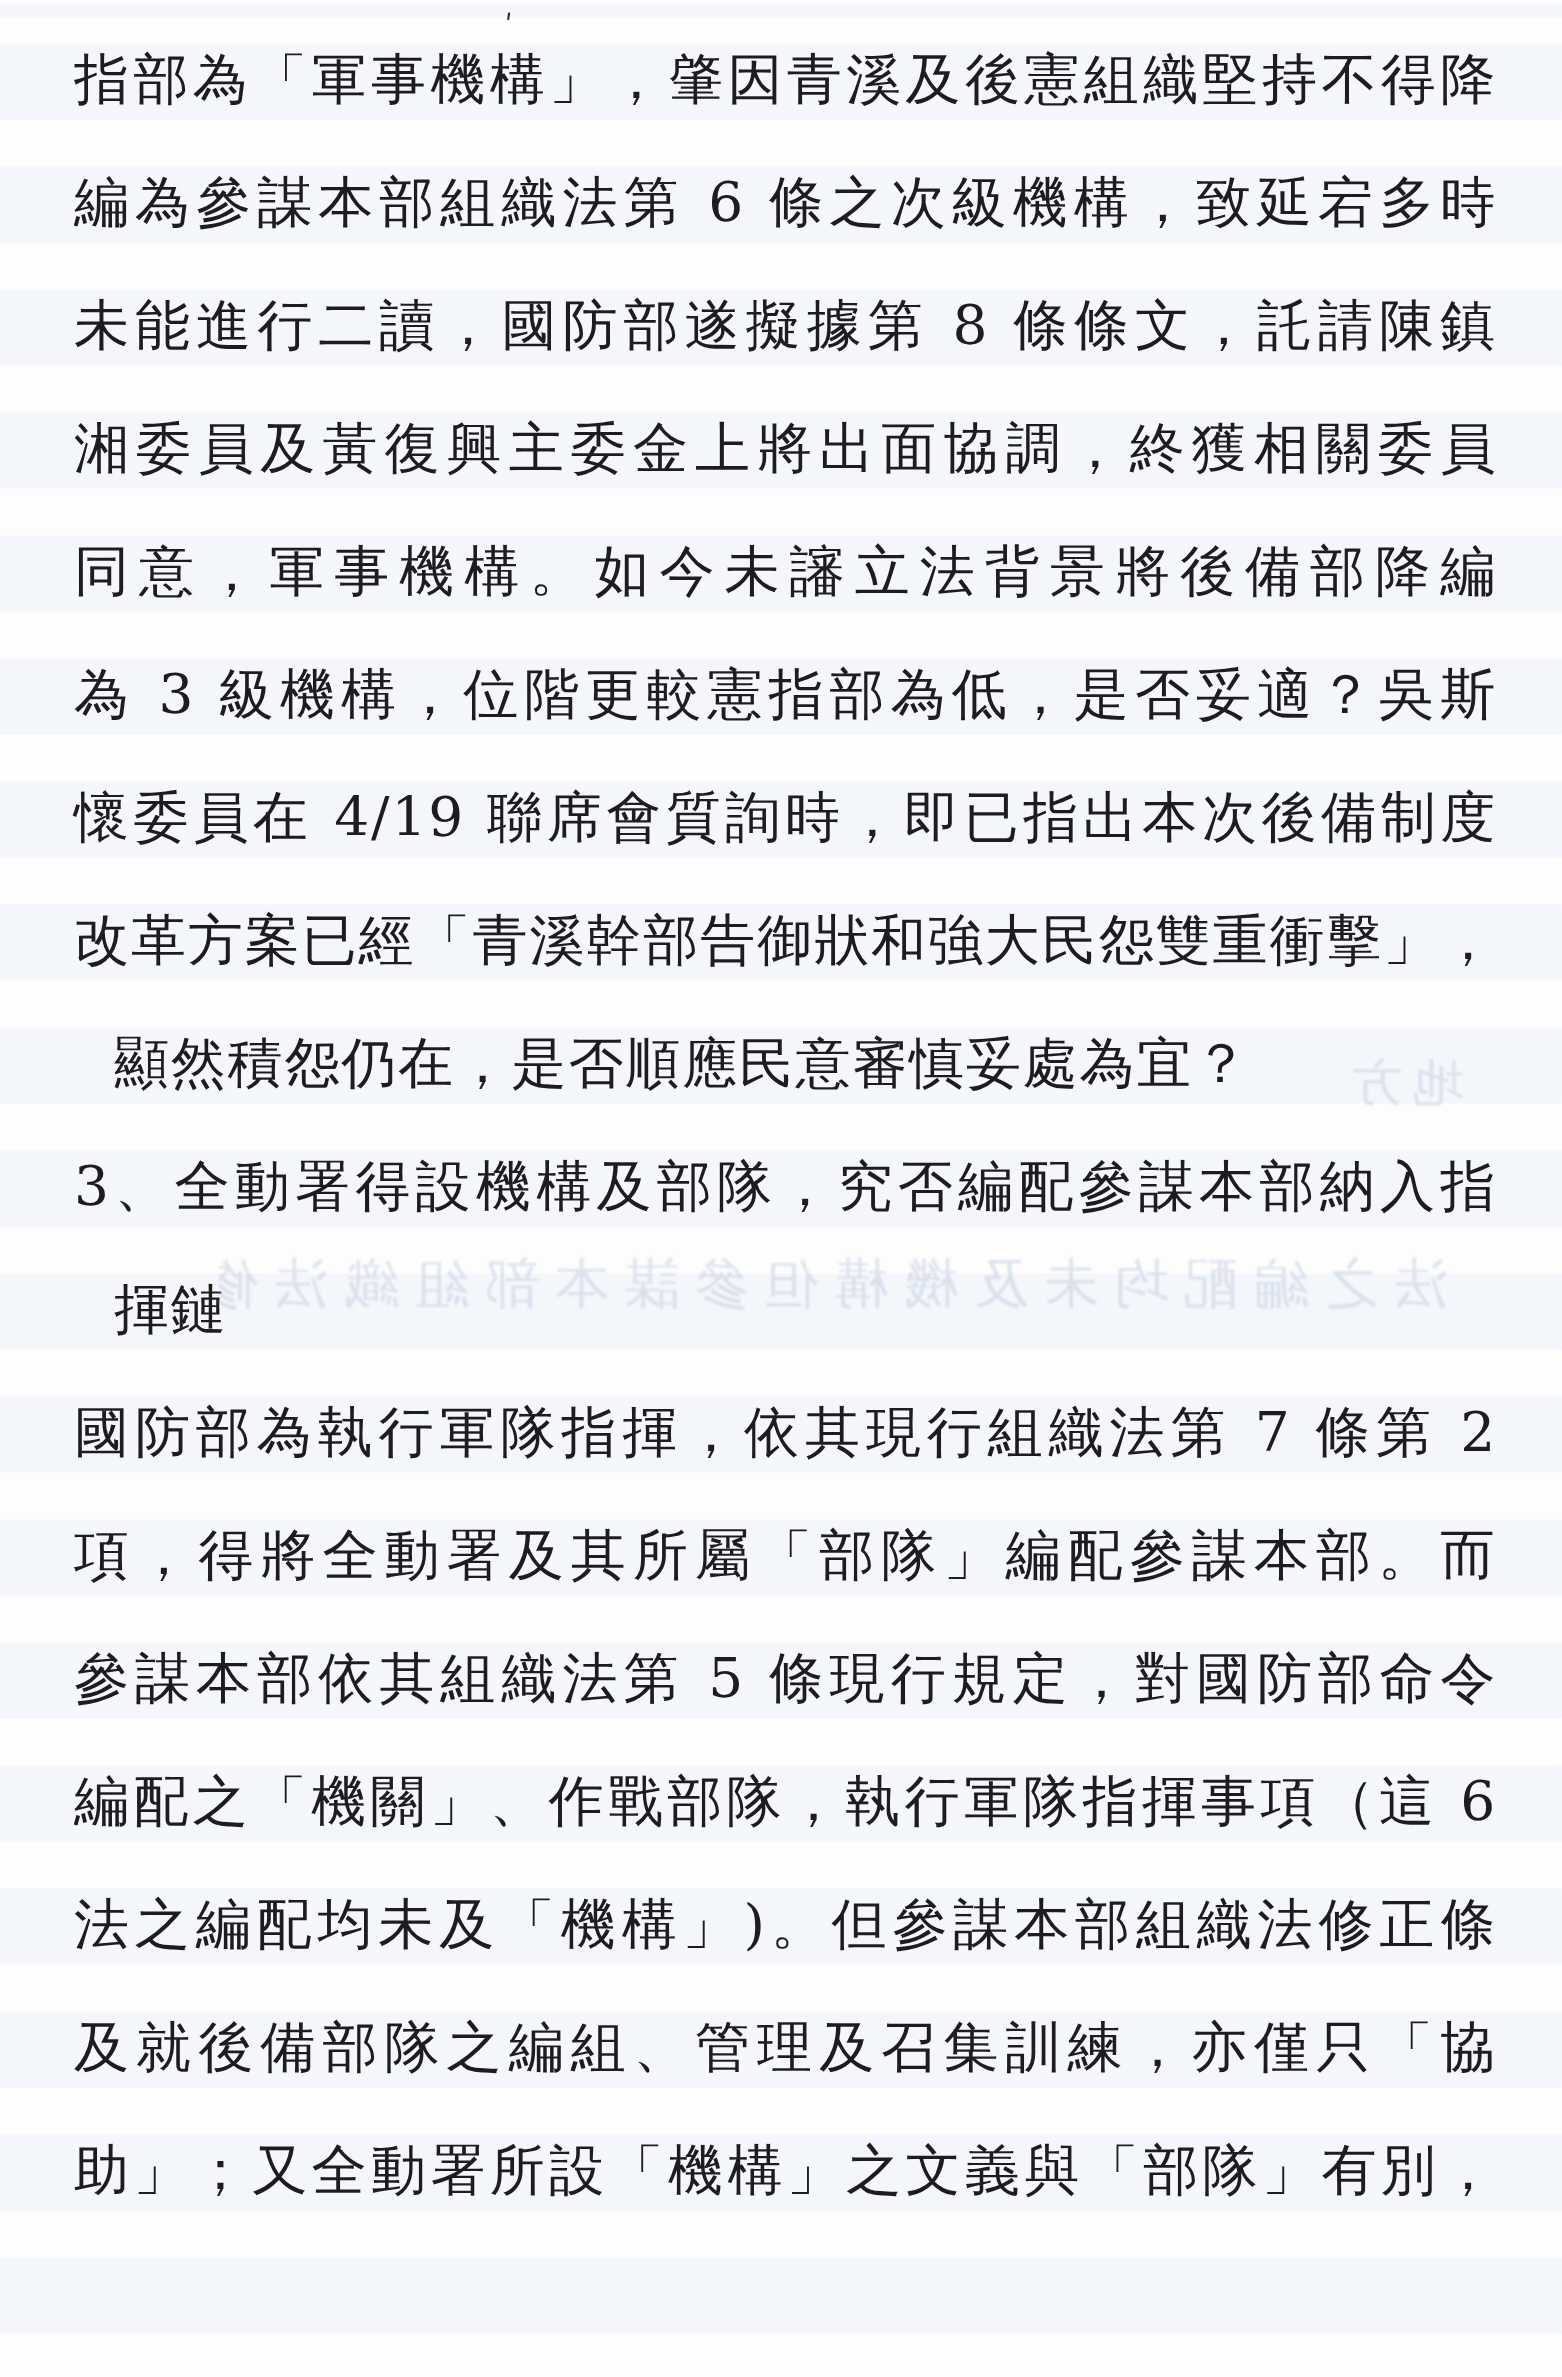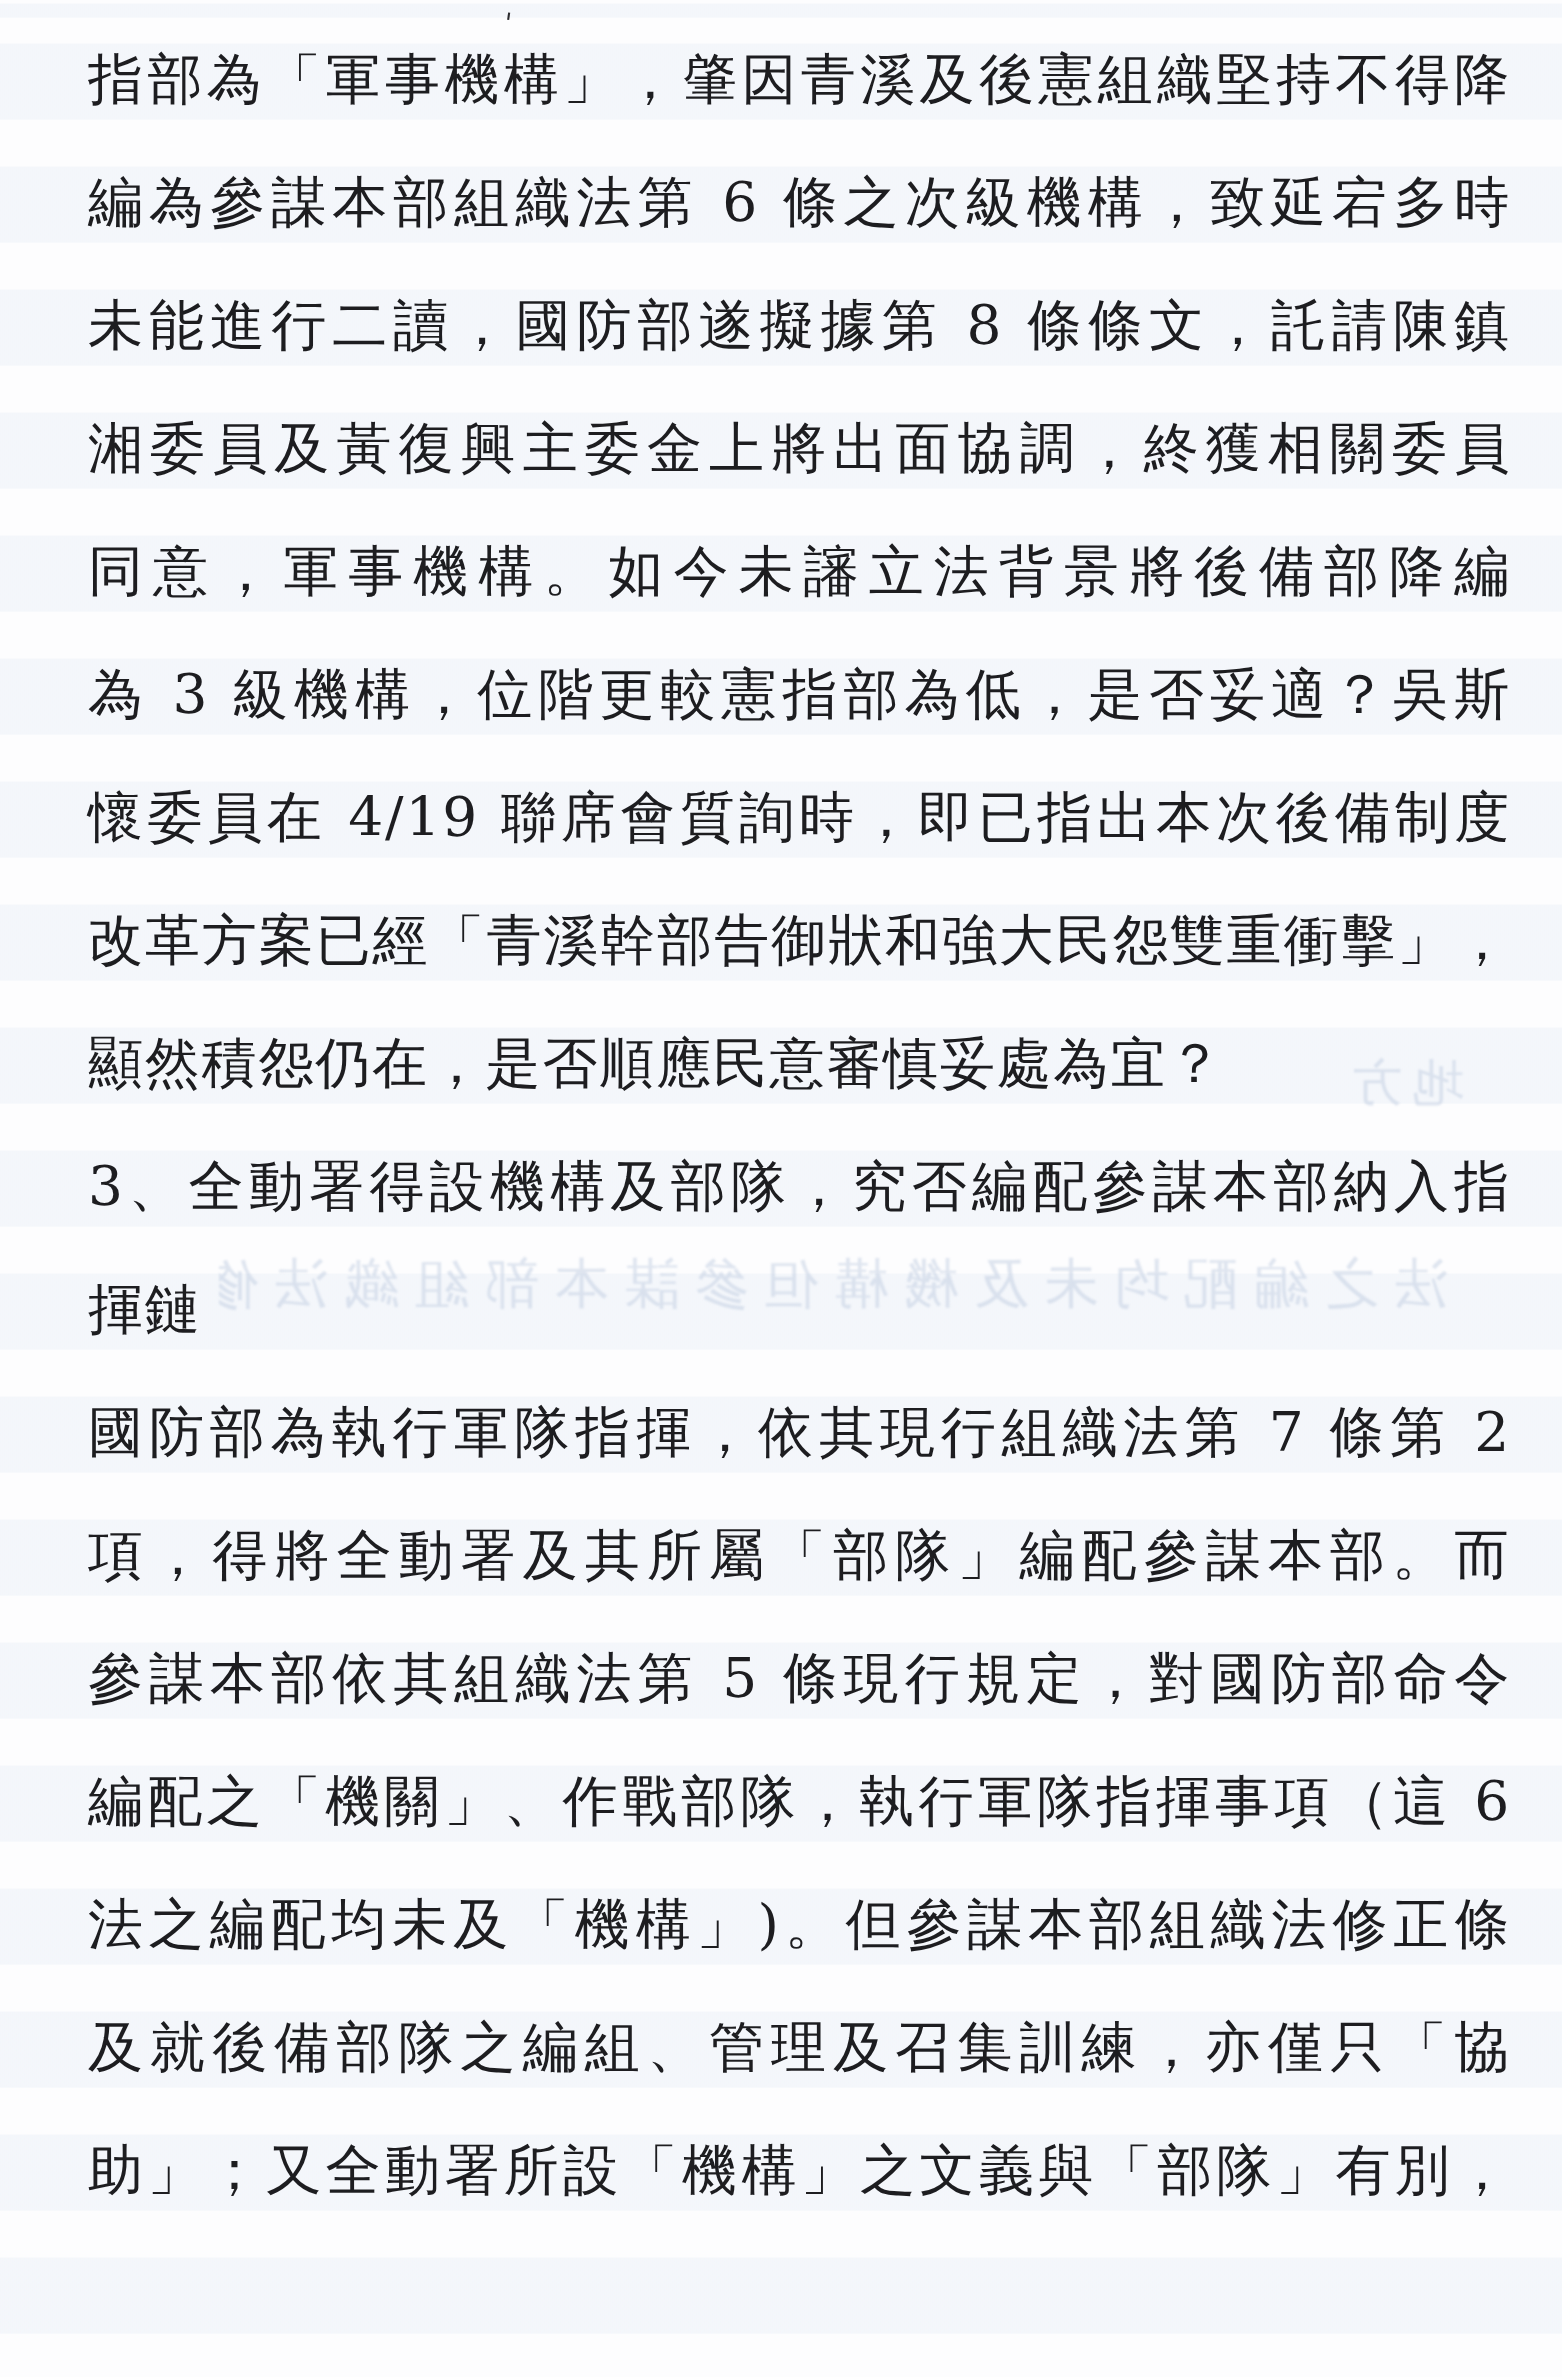--- a/index.html
+++ b/index.html
@@ -26,37 +26,38 @@
       rgba(219,229,242,0.28) 25.5px,
       rgba(219,229,242,0.28) 102px,
       rgba(255,255,255,0)   102px,
       rgba(255,255,255,0)   123px
     );
     background-position: 0 17.6px;
     pointer-events: none;
   }
   .text-block {
     position: absolute;
-    left: 88px;
+    left: 74px;
     top: 17.6px;
     width: 1423px;
     color: #1d1d20;
     font-size: 55px;
     line-height: 123px;
     letter-spacing: 1.8px;
   }
   .line {
     height: 123px;
     text-align: justify;
     text-align-last: justify;
     text-justify: inter-character;
   }
   .line.short {
     text-align: left;
     text-align-last: left;
+    margin-left: 40px;
   }
   
   .speck {
     position: absolute;
     left: 504px;
     top: 8.5px;
     font-size: 27px;
     color: #2b2b2e;
     transform: rotate(8deg);
     line-height: 1;

